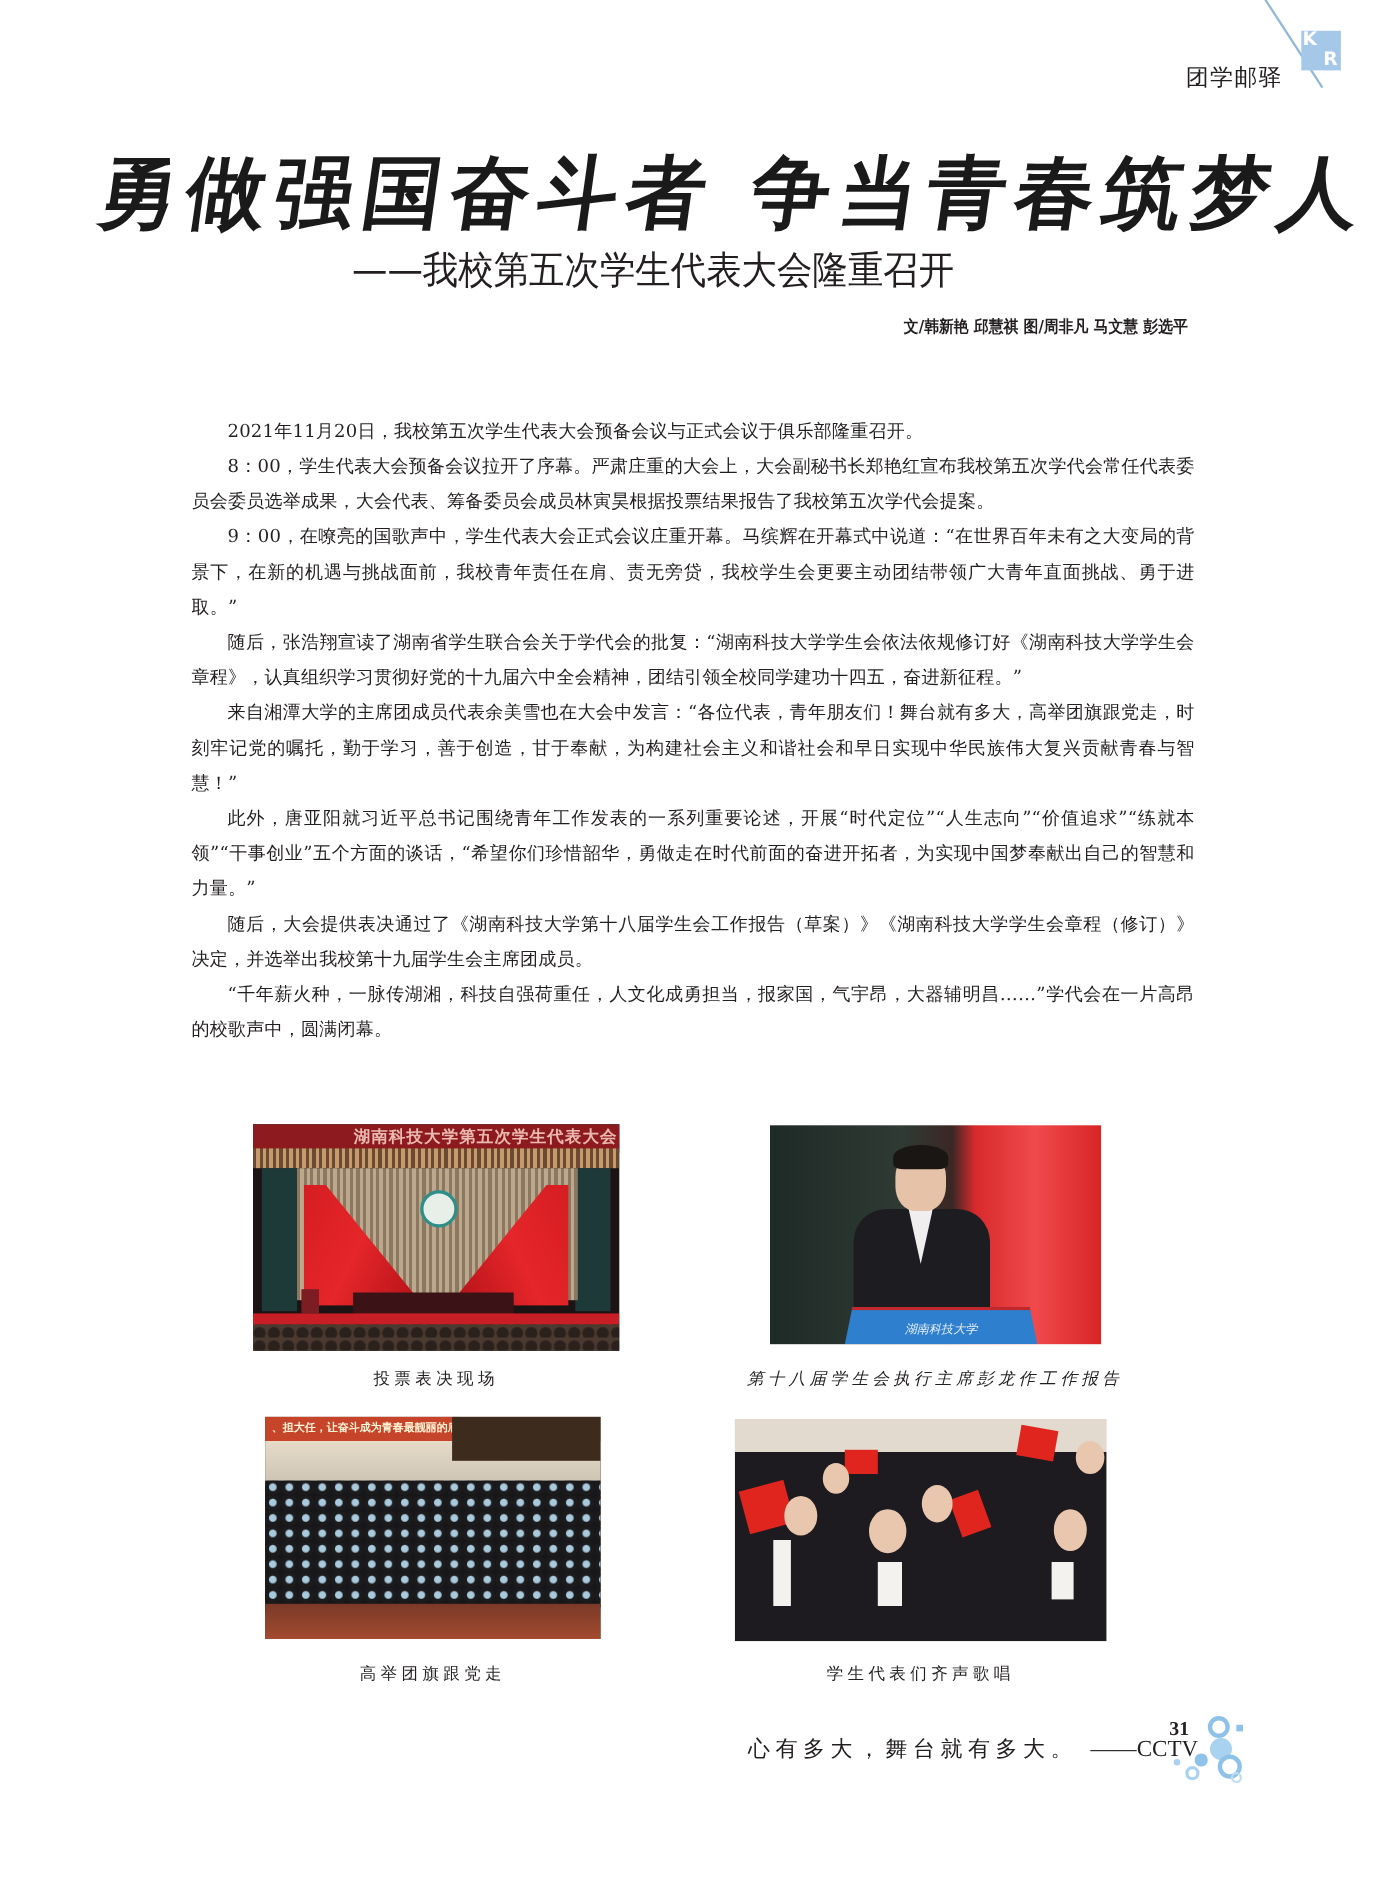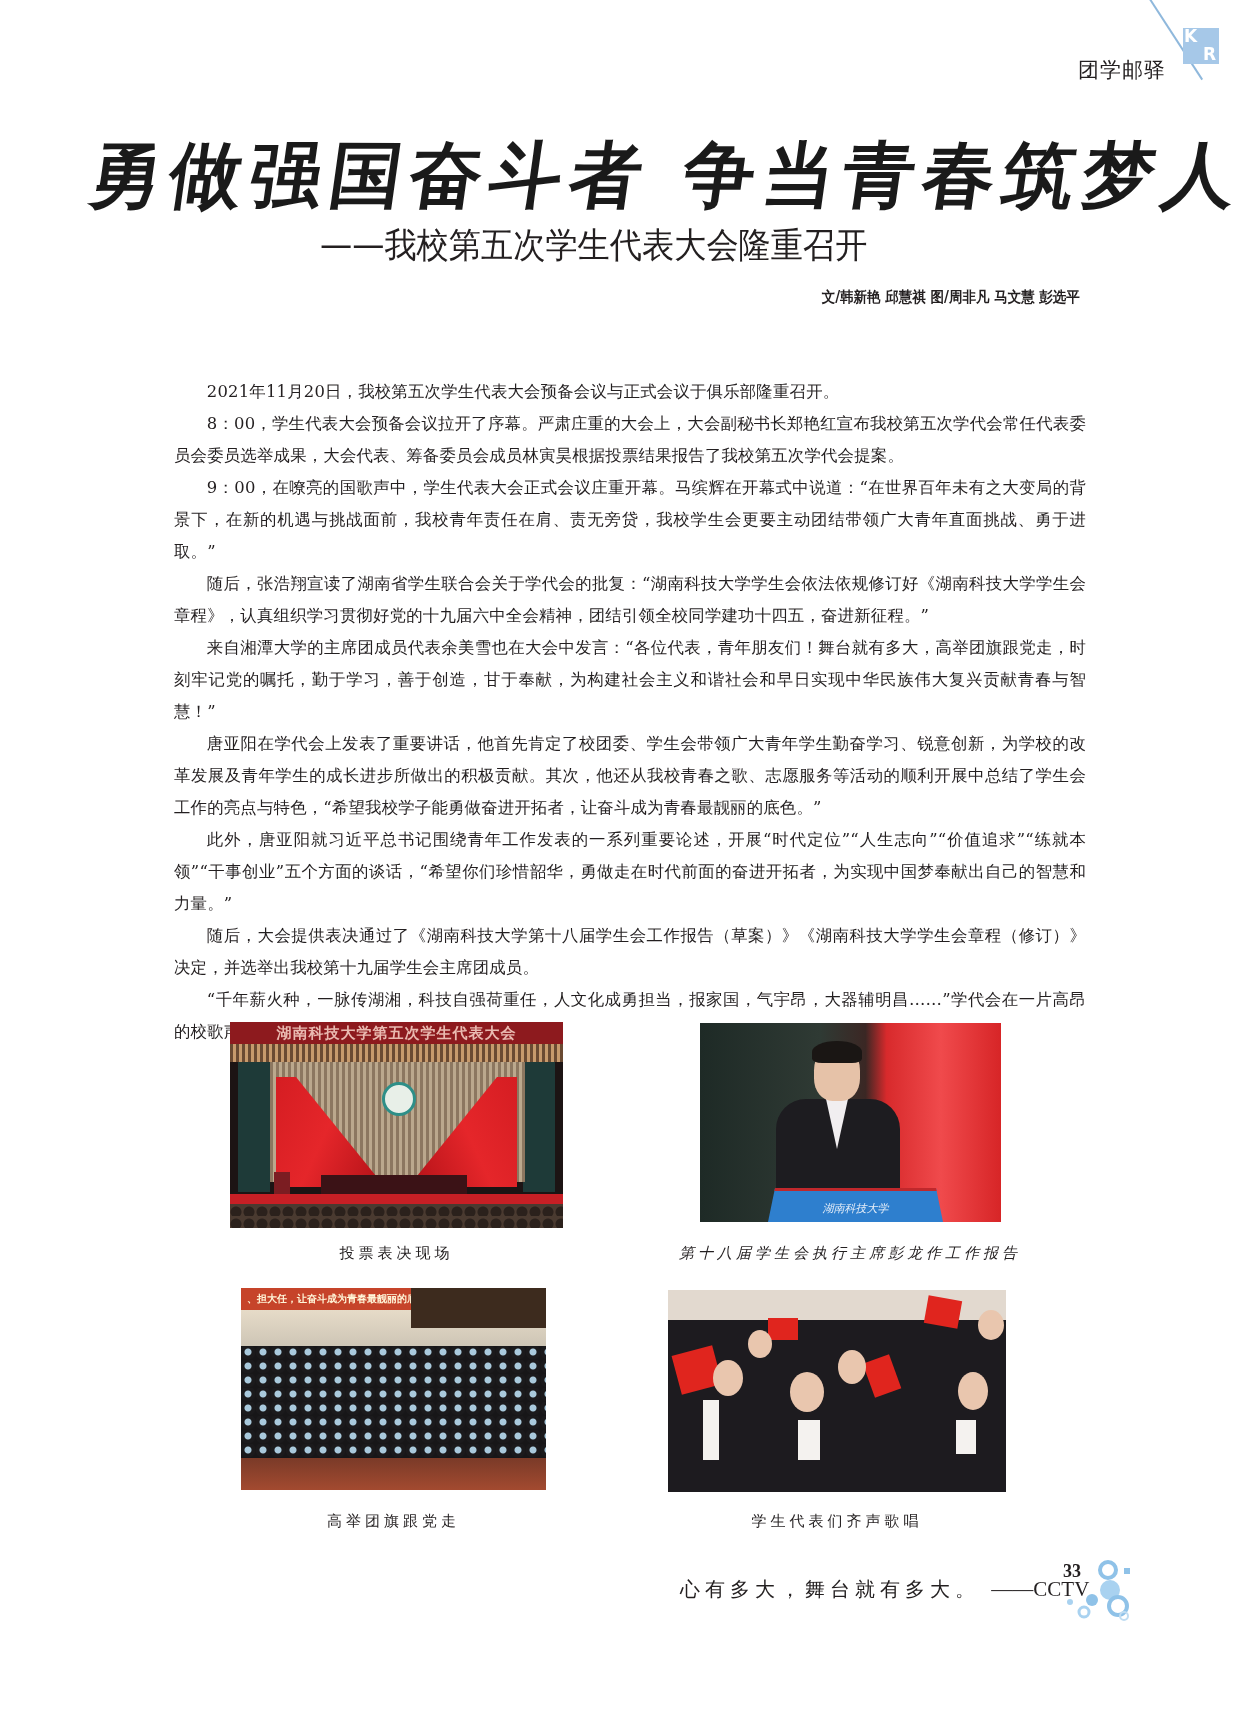--- a/index.html
+++ b/index.html
@@ -29,21 +29,21 @@
   .article p { margin:0; font-size:16.4px; line-height:32px; text-indent:2em; text-align:justify;
                letter-spacing:0.2px; }
 
   
   .photo { position:absolute; overflow:hidden; }
   .caption { position:absolute; font-size:15px; letter-spacing:4px; color:#231f20; white-space:nowrap; text-align:center; }
 
   
   .p1 { left:230px; top:1022px; width:333px; height:206px; background:#1c1414; }
   .p1 .banner { position:absolute; left:0; top:0; width:100%; height:26px; background:#8d1a1e;
-                color:#e9b9b0; font:bold 15px "DejaVu Sans",sans-serif; letter-spacing:1px; line-height:22px; text-align:center; white-space:nowrap; overflow:hidden; }
+                color:#e9b9b0; font:bold 15px "DejaVu Sans",sans-serif; letter-spacing:1px; line-height:22px; text-align:center; white-space:nowrap; overflow:hidden;padding-left:45px; }
   .p1 .curtain-top { position:absolute; left:0; top:22px; width:100%; height:18px;
                      background:repeating-linear-gradient(90deg,#6a4a32 0 3px,#c79a6c 3px 6px); }
   .p1 .backdrop { position:absolute; left:40px; top:40px; width:255px; height:120px;
                   background:repeating-linear-gradient(90deg,#8c7760 0 3px,#bba88d 3px 6px); }
   .p1 .side-l { position:absolute; left:8px; top:40px; width:32px; height:130px; background:#1e3a38; }
   .p1 .side-r { position:absolute; right:8px; top:40px; width:32px; height:130px; background:#1e3a38; }
   .p1 .flags-l { position:absolute; left:46px; top:55px; width:100px; height:110px;
                  background:linear-gradient(115deg,#d51d22 0%,#e5262a 50%,#b61319 100%);
                  clip-path:polygon(0 0,20% 0,100% 90%,100% 100%,0 100%); }
   .p1 .flags-r { position:absolute; right:46px; top:55px; width:100px; height:110px;
@@ -104,21 +104,20 @@
 <div class="main-title">勇做强国奋斗者 争当青春筑梦人</div>
 <div class="sub-title">——我校第五次学生代表大会隆重召开</div>
 <div class="byline">文/韩新艳  邱慧祺  图/周非凡  马文慧  彭选平</div>
 
 <div class="article">
   <p>2021年11月20日，我校第五次学生代表大会预备会议与正式会议于俱乐部隆重召开。</p>
   <p>8：00，学生代表大会预备会议拉开了序幕。严肃庄重的大会上，大会副秘书长郑艳红宣布我校第五次学代会常任代表委员会委员选举成果，大会代表、筹备委员会成员林寅昊根据投票结果报告了我校第五次学代会提案。</p>
   <p>9：00，在嘹亮的国歌声中，学生代表大会正式会议庄重开幕。马缤辉在开幕式中说道：“在世界百年未有之大变局的背景下，在新的机遇与挑战面前，我校青年责任在肩、责无旁贷，我校学生会更要主动团结带领广大青年直面挑战、勇于进取。”</p>
   <p>随后，张浩翔宣读了湖南省学生联合会关于学代会的批复：“湖南科技大学学生会依法依规修订好《湖南科技大学学生会章程》，认真组织学习贯彻好党的十九届六中全会精神，团结引领全校同学建功十四五，奋进新征程。”</p>
   <p>来自湘潭大学的主席团成员代表余美雪也在大会中发言：“各位代表，青年朋友们！舞台就有多大，高举团旗跟党走，时刻牢记党的嘱托，勤于学习，善于创造，甘于奉献，为构建社会主义和谐社会和早日实现中华民族伟大复兴贡献青春与智慧！”</p>
-  <p>唐亚阳在学代会上发表了重要讲话，他首先肯定了校团委、学生会带领广大青年学生勤奋学习、锐意创新，为学校的改革发展及青年学生的成长进步所做出的积极贡献。其次，他还从我校青春之歌、志愿服务等活动的顺利开展中总结了学生会工作的亮点与特色，“希望我校学子能勇做奋进开拓者，让奋斗成为青春最靓丽的底色。”</p>
   <p>此外，唐亚阳就习近平总书记围绕青年工作发表的一系列重要论述，开展“时代定位”“人生志向”“价值追求”“练就本领”“干事创业”五个方面的谈话，“希望你们珍惜韶华，勇做走在时代前面的奋进开拓者，为实现中国梦奉献出自己的智慧和力量。”</p>
   <p>随后，大会提供表决通过了《湖南科技大学第十八届学生会工作报告（草案）》《湖南科技大学学生会章程（修订）》决定，并选举出我校第十九届学生会主席团成员。</p>
   <p>“千年薪火种，一脉传湖湘，科技自强荷重任，人文化成勇担当，报家国，气宇昂，大器辅明昌……”学代会在一片高昂的校歌声中，圆满闭幕。</p>
 </div>
 
 <div class="photo p1">
   <div class="banner">湖南科技大学第五次学生代表大会</div>
   <div class="curtain-top"></div>
   <div class="side-l"></div>
   <div class="side-r"></div>
@@ -178,13 +177,13 @@
 <svg class="deco" viewBox="0 0 70 62">
   <circle cx="46" cy="10" r="8" fill="none" stroke="#8fc2e8" stroke-width="4"></circle>
   <circle cx="48" cy="30" r="10" fill="#a9d2f0"></circle>
   <circle cx="56" cy="46" r="9" fill="none" stroke="#8fc2e8" stroke-width="4"></circle>
   <circle cx="30" cy="40" r="6" fill="#8fc2e8"></circle>
   <circle cx="22" cy="52" r="5" fill="none" stroke="#a9d2f0" stroke-width="3"></circle>
   <circle cx="62" cy="56" r="4" fill="none" stroke="#bfdcf2" stroke-width="2"></circle>
   <circle cx="8" cy="42" r="3" fill="#a9d2f0"></circle>
   <rect x="62" y="8" width="6" height="6" fill="#8fc2e8"></rect>
 </svg>
-<div class="page-num">33</div>
+<div class="page-num">31</div>
 
 </body></html>

